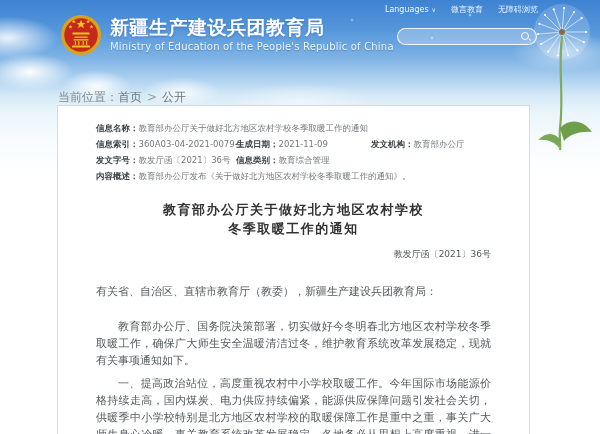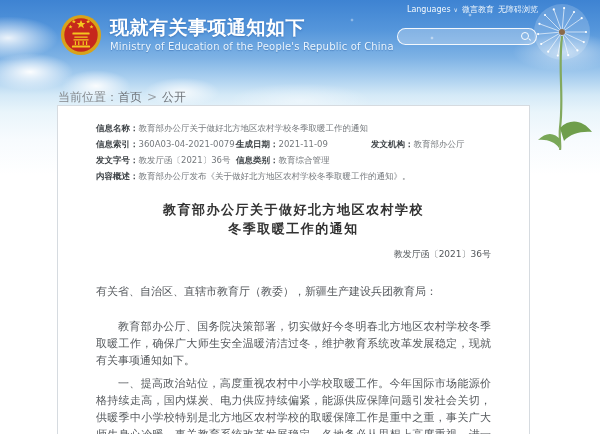--- a/index.html
+++ b/index.html
@@ -19,21 +19,21 @@
       radial-gradient(2px 2px at 470px 15px, rgba(255,255,255,.8), rgba(255,255,255,0) 90%),
       radial-gradient(2px 2px at 432px 38px, rgba(255,255,255,.7), rgba(255,255,255,0) 90%),
       radial-gradient(2px 2px at 352px 20px, rgba(255,255,255,.6), rgba(255,255,255,0) 90%),
       linear-gradient(180deg,#3e83d2 0px,#5596db 30px,#7fb3e5 58px,#abd0ef 78px,
                       #d4e9f7 95px,#e9f5fb 112px,#f7fbfe 140px,#ffffff 175px);}
 
   
   .dandelion{position:absolute;right:0;top:0;}
 
   
-  .topbar{position:absolute;top:4px;right:62px;display:flex;gap:4px;align-items:center;
+  .topbar{position:absolute;top:4px;right:62px;display:flex;gap:15px;align-items:center;
           font-size:8px;color:#f2f8fd;}
   .toplink{color:#f2f8fd;text-decoration:none;cursor:pointer;display:flex;align-items:center;gap:3px;}
   .caret{font-size:6px;line-height:1;opacity:.9;}
 
   
   .logo{position:absolute;left:60px;top:14px;display:flex;align-items:flex-start;cursor:pointer;}
   .logo-text{margin-left:8px;}
   .site-title{font-size:19px;font-weight:bold;color:#ffffff;letter-spacing:.5px;
               text-shadow:0 1px 2px rgba(30,80,150,.45);line-height:26px;}
   .site-sub{font-size:10px;color:#eaf4fd;margin-top:1px;letter-spacing:.2px;
@@ -148,21 +148,21 @@
         <rect x="15" y="23.5" width="14" height="1.5" rx="0.4"></rect>
         <rect x="14" y="26.5" width="16" height="1.2" rx="0.4"></rect>
         <rect x="15.5" y="28.5" width="1.3" height="4"></rect>
         <rect x="19" y="28.5" width="1.3" height="4"></rect>
         <rect x="23.7" y="28.5" width="1.3" height="4"></rect>
         <rect x="27.2" y="28.5" width="1.3" height="4"></rect>
         <rect x="12.5" y="33" width="19" height="2.2" rx="0.7"></rect>
       </g>
     </svg>
     <div class="logo-text">
-      <div class="site-title">现就有关事项通知如下</div>
+      <div class="site-title">新疆生产建设兵团教育局</div>
       <div class="site-sub">Ministry of Education of the People's Republic of China</div>
     </div>
   </div>
 
   <div class="search">
     <input placeholder="" style="">
     <span class="mag"></span>
   </div>
 
   <div class="crumb">

